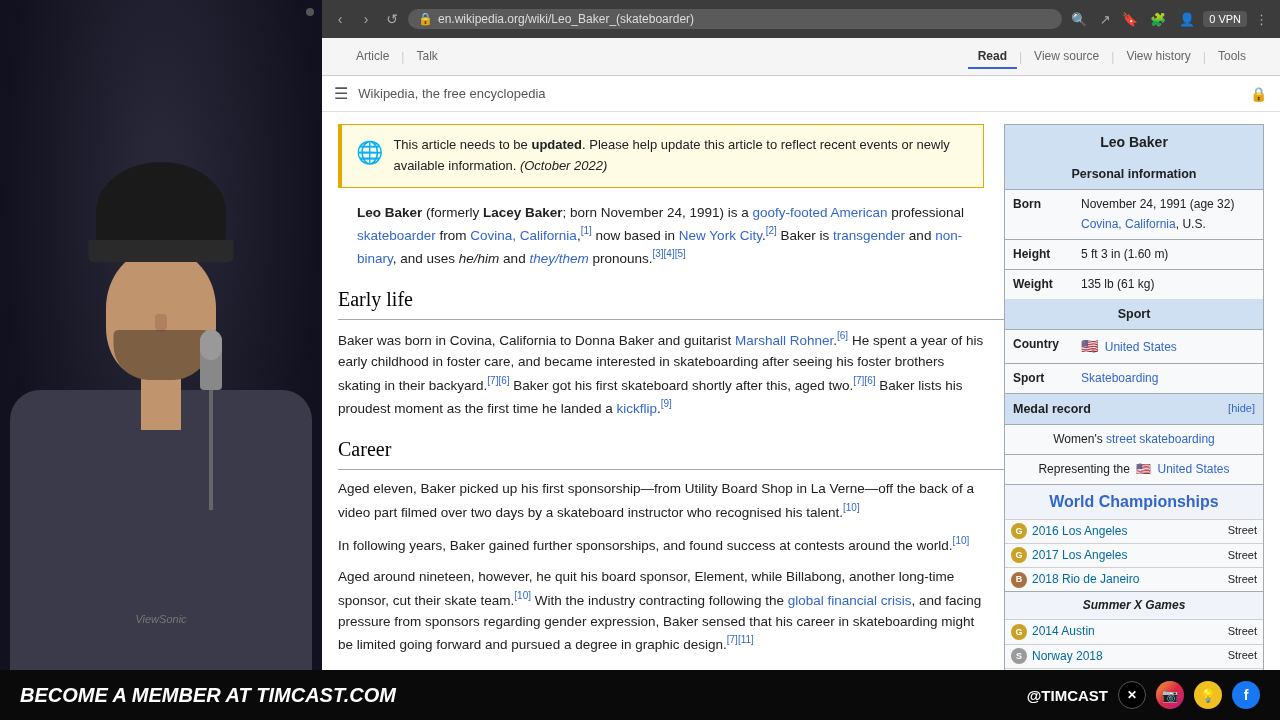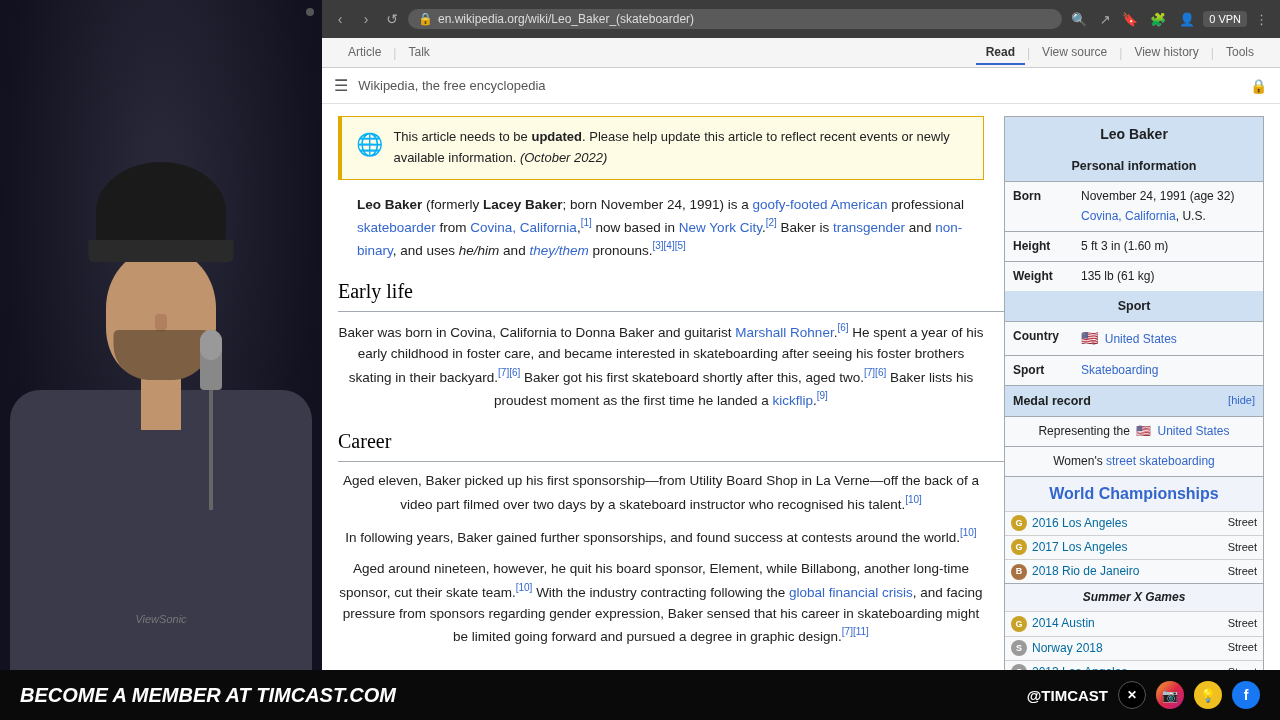--- a/index.html
+++ b/index.html
@@ -53,22 +53,22 @@
       background: #555; color: #fff; font-size: 11px;
       padding: 2px 6px; border-radius: 4px; cursor: pointer;
     }
 
     
     .tab-bar {
       background: #f5f5f5;
       border-bottom: 1px solid #ccc;
       display: flex;
       align-items: center;
-      padding: 0 16px;
-      height: 30px;
+      padding: 0 24px;
+      height: 38px;
       flex-shrink: 0;
     }
     .tab-item {
       padding: 4px 10px;
       font-size: 12px;
       color: #666;
       cursor: pointer;
       border-bottom: 2px solid transparent;
     }
     .tab-item.active {
@@ -145,21 +145,20 @@
       border-bottom: 1px solid #a2a9b1;
       margin: 14px 0 8px;
       padding-bottom: 4px;
       color: #000;
     }
 
     .article-para {
       margin-bottom: 10px;
       font-size: 13.5px;
       line-height: 1.6;
-      text-align: center;
     }
     .article-para a { color: #3366cc; text-decoration: none; }
     sup { font-size: 10px; color: #3366cc; }
 
     
     .infobox {
       float: right;
       clear: right;
       margin: 0 0 12px 20px;
       width: 260px;
@@ -526,26 +525,26 @@
             <a>Skateboarding</a>
           </div>
         </div>
 
         <div style="border-top:1px solid #a2a9b1; background:#cee0f2; display:flex; align-items:center; justify-content:space-between; padding:5px 8px;">
           <span style="font-weight:bold;font-size:12.5px;">Medal record</span>
           <span style="color:#3366cc;font-size:11px;cursor:pointer;padding-left:24px;">[hide]</span>
         </div>
 
         <div class="representing-row">
+          <span>Women's <a style="color:#3366cc;">street skateboarding</a></span>
+        </div>
+        <div class="representing-row">
           <span>Representing the</span>
           <span style="margin:0 3px;">🇺🇸</span>
           <a style="color:#3366cc;">United States</a>
-        </div>
-        <div class="representing-row">
-          <span>Women's <a style="color:#3366cc;">street skateboarding</a></span>
         </div>
 
         <div class="wc-title">
           <a style="color:#3366cc;text-decoration:none;">World Championships</a>
         </div>
 
         <div class="medal-row">
           <div class="medal-circle medal-gold">G</div>
           <span class="medal-event">2016 Los Angeles</span>
           <span class="medal-type">Street</span>

